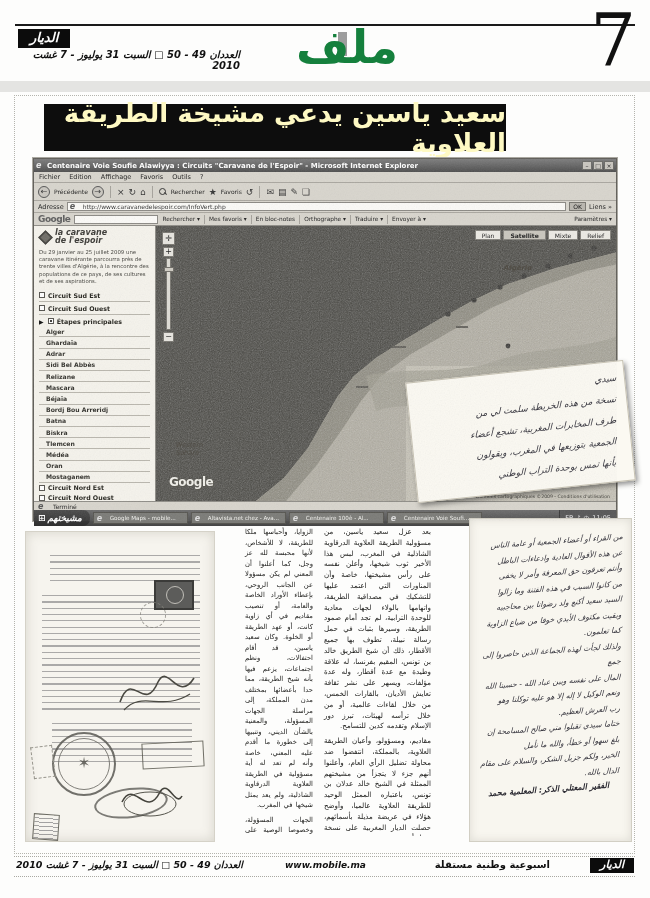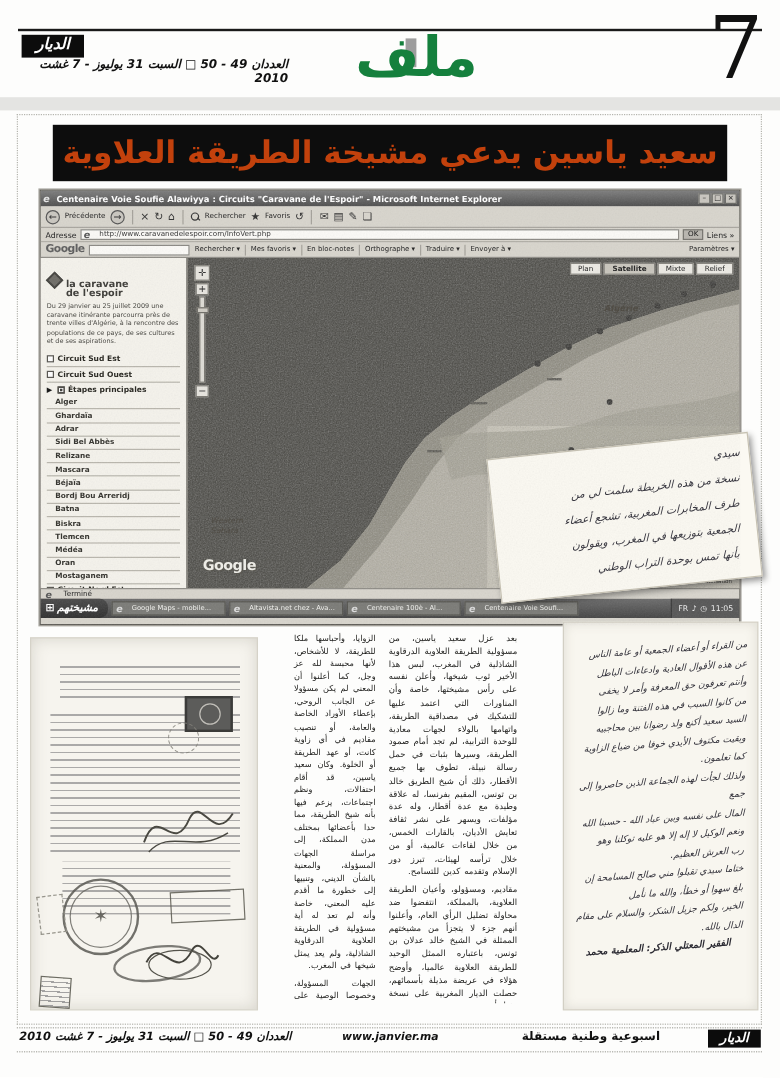--- a/index.html
+++ b/index.html
@@ -12,21 +12,21 @@
   .top-rule { top:24px; left:15px; width:620px; height:2px; background:#1a1a1a; }
   .brand-box { top:29px; left:18px; background:#0c0c0c; color:#fff; font-size:13px; font-weight:bold; font-style:italic; padding:1px 12px 3px 12px; direction:rtl; }
   .issue-line { top:49px; left:16px; width:224px; font-size:10px; font-weight:bold; font-style:italic; color:#111; direction:rtl; text-align:right; }
   .mlf-logo { top:24px; left:296px; font-size:46px; font-weight:bold; color:#15803d; direction:rtl; line-height:1; }
   .mlf-bar { top:32px; left:338px; width:9px; height:24px; background:#9d9d9d; }
   .page-number { top:4px; right:14px; font-family:"DejaVu Serif", serif; font-size:72px; color:#111; line-height:1; }
   .gray-band { top:81px; left:0; width:650px; height:11px; background:#e4e4e2; }
   .dotted-frame { top:95px; left:14px; width:621px; height:759px; border:1px dotted #b4b4ad; }
 
   
-  .headline { top:104px; left:44px; width:562px; height:47px; background:#0d0d0d; color:#c2410c; display:flex; align-items:center; justify-content:center; font-size:26px; font-weight:bold; direction:rtl; letter-spacing:0; }
+  .headline { top:104px; left:44px; width:462px; height:47px; background:#0d0d0d; color:#fef9c3; display:flex; align-items:center; justify-content:center; font-size:26px; font-weight:bold; direction:rtl; letter-spacing:0; }
 
   
   .browser { top:158px; left:33px; width:584px; height:363px; background:#d8d5cd; border:1px solid #5f5d58; box-shadow:0 0 0 1px #aaa8a1; z-index:1; }
   .titlebar { height:13px; background:linear-gradient(#7d7d7d,#4e4e4e); display:flex; align-items:center; padding:0 2px; color:#fff; }
   .titlebar .ttl { font-size:7px; font-weight:bold; white-space:nowrap; overflow:hidden; flex:1; }
   .win-ctrls { display:flex; gap:1px; }
   .win-ctrls span { width:10px; height:9px; background:#c9c6bf; border:1px solid #6a6a66; font-size:6px; line-height:7px; text-align:center; color:#222; }
   .ie-ico { width:9px; height:9px; font-size:8px; font-weight:bold; font-style:italic; color:#e8e8e8; margin-right:2px; line-height:9px; }
   .menubar { height:11px; background:#d8d5cd; border-bottom:1px solid #a9a69f; display:flex; align-items:center; gap:9px; padding:0 5px; font-size:6.5px; color:#222; }
   .toolbar { height:18px; background:#d8d5cd; border-bottom:1px solid #a9a69f; display:flex; align-items:center; gap:4px; padding:0 4px; color:#333; }
@@ -46,21 +46,21 @@
   .g-logo { font-size:9px; font-weight:bold; color:#5d5d5d; letter-spacing:-0.5px; }
   .g-input { width:84px; height:9px; background:#fbfaf7; border:1px solid #8b8984; }
   .g-btn { font-size:5.8px; color:#222; white-space:nowrap; display:flex; align-items:center; gap:1px; }
   .g-sep { width:1px; height:9px; background:#a5a29b; }
   .g-right { margin-left:auto; font-size:5.8px; color:#222; display:flex; align-items:center; gap:2px; }
 
   .b-content { height:275px; display:flex; background:#f2f0e9; }
   .sidebar { width:122px; background:#f5f3ec; border-right:1px solid #8f8d87; padding:3px 5px 0 5px; overflow:hidden; }
   .sb-logo { display:flex; gap:3px; align-items:center; }
   .sb-logo-ico { width:13px; height:13px; background:#6e6c66; transform:rotate(45deg) scale(.8); border:2px solid #44433f; }
-  .sb-logo-txt { font-size:8px; font-weight:bold; color:#3c3b37; line-height:1.05;margin-top:15px; }
+  .sb-logo-txt { font-size:8px; font-weight:bold; font-style:italic; color:#3c3b37; line-height:1.05; }
   .sb-intro { margin:3px 0 5px 0; font-size:5.4px; line-height:1.35; color:#474641; }
   .chk-row { display:flex; align-items:center; gap:3px; padding:1.5px 0; }
   .chk-box { width:6px; height:6px; border:1px solid #55534e; background:#fff; flex:none; }
   .chk-box.checked { background:#3e3d39; box-shadow:inset 0 0 0 1px #fff; }
   .chk-lbl { font-size:6.3px; font-weight:bold; color:#26251f; white-space:nowrap; }
   .cursor-ico { font-size:6px; color:#111; margin-right:1px; }
   .city-row { font-size:6.1px; font-weight:bold; color:#33322d; border-bottom:1px solid #b9b6ad; padding:1.6px 0 1.6px 7px; }
   .sb-rule { height:1px; background:#b9b6ad; margin:1px 0; }
 
   .map { position:relative; flex:1; overflow:hidden; background:#b3afa3; }
@@ -142,20 +142,28 @@
 
   <div class="abs browser">
     <div class="titlebar">
       <span class="ie-ico">e</span>
       <span class="ttl">Centenaire Voie Soufie Alawiyya : Circuits "Caravane de l'Espoir" - Microsoft Internet Explorer</span>
       <span class="win-ctrls">
         <span>–</span>
         <span>□</span>
         <span>×</span>
       </span>
+    </div>
+    <div class="menubar">
+      <span>Fichier</span>
+      <span>Edition</span>
+      <span>Affichage</span>
+      <span>Favoris</span>
+      <span>Outils</span>
+      <span>?</span>
     </div>
     <div class="toolbar">
       <span class="tb-circle">←</span>
       <span class="tb-lbl">Précédente</span>
       <span class="tb-circle">→</span>
       <span class="tb-sep"></span>
       <span class="tb-glyph">×</span>
       <span class="tb-glyph">↻</span>
       <span class="tb-glyph">⌂</span>
       <span class="tb-sep"></span>
@@ -395,21 +403,21 @@
 رب العرش العظيم.
 ختاما سيدي تقبلوا مني صالح المسامحة إن
 بلغ سهوا أو خطأ، والله ما نأمل
 الخير، ولكم جزيل الشكر، والسلام على مقام
 الدال بالله.</div>
     <div class="note-sig">الفقير المعتلي الذكر: المعلمية محمد</div>
   </div>
 
   <div class="abs footer-dots-top"></div>
   <div class="abs footer-date">العددان 49 - 50  □  السبت 31 يوليوز - 7 غشت 2010</div>
-  <div class="abs footer-url">www.janvier.ma</div>
+  <div class="abs footer-url">www.mobile.ma</div>
   <div class="abs footer-tag">اسبوعية وطنية مستقلة</div>
   <div class="abs footer-brand">الديار</div>
   <div class="abs footer-dots-bot"></div>
 
   <svg class="abs noise-overlay" style="top:158px; left:33px;" width="584" height="363">
     <filter id="grain2">
         <feTurbulence type="fractalNoise" baseFrequency="0.8" numOctaves="2"></feTurbulence>
         <feColorMatrix type="saturate" values="0"></feColorMatrix>
       </filter>
     <rect width="584" height="363" filter="url(#grain2)" opacity="0.10"></rect>

